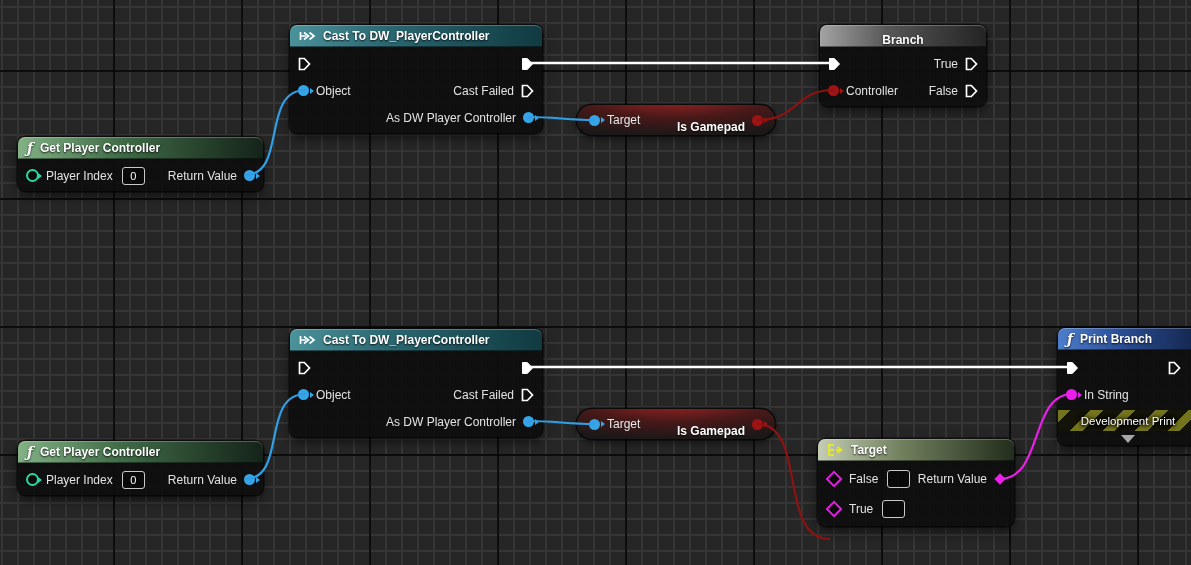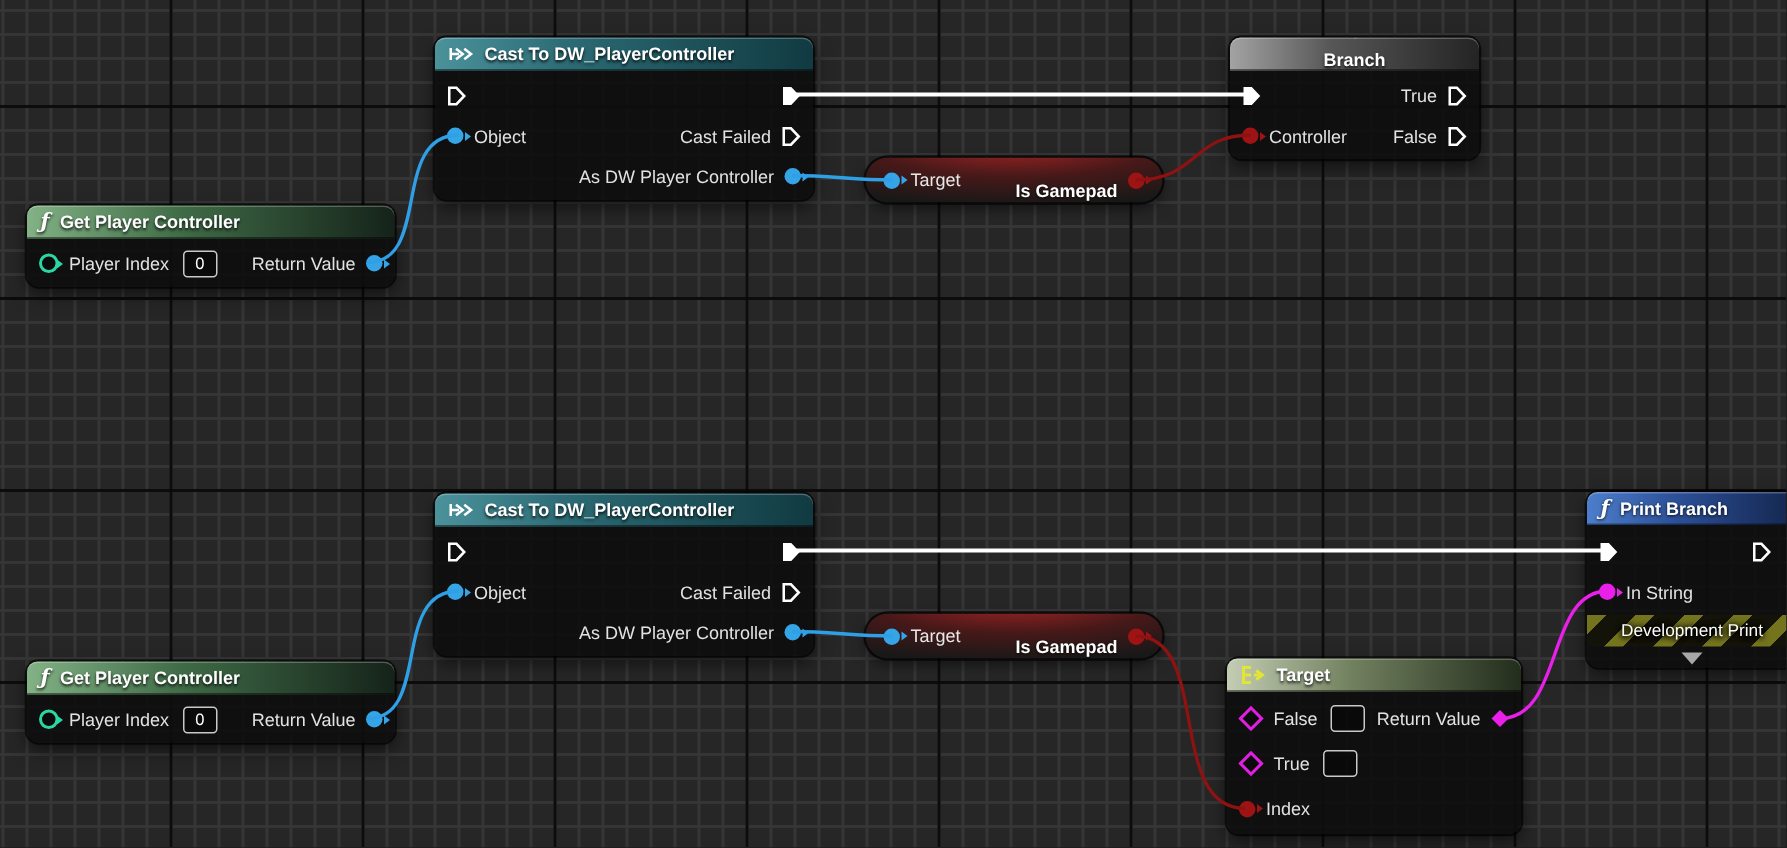--- a/index.html
+++ b/index.html
@@ -306,26 +306,20 @@
           <span class="dpin filled"></span>
         </span>
       </div>
       <div class="row row-sel">
         <span class="grp">
           <span class="dpin hollow"></span>
           <span>True</span>
           <span class="vbox"></span>
         </span>
       </div>
-      <div class="row row-sel">
-        <span class="grp">
-          <span class="cpin filled c-red"></span>
-          <span>Index</span>
-        </span>
-      </div>
     </div>
   </div>
 
   <div class="node" style="left:1058px;top:328px;width:140px;">
     <div class="hdr hdr-blue">
       <span class="fico">ƒ</span>
       <span>Print Branch</span>
     </div>
     <div class="body" style="padding-top:4px;">
       <div class="row">

